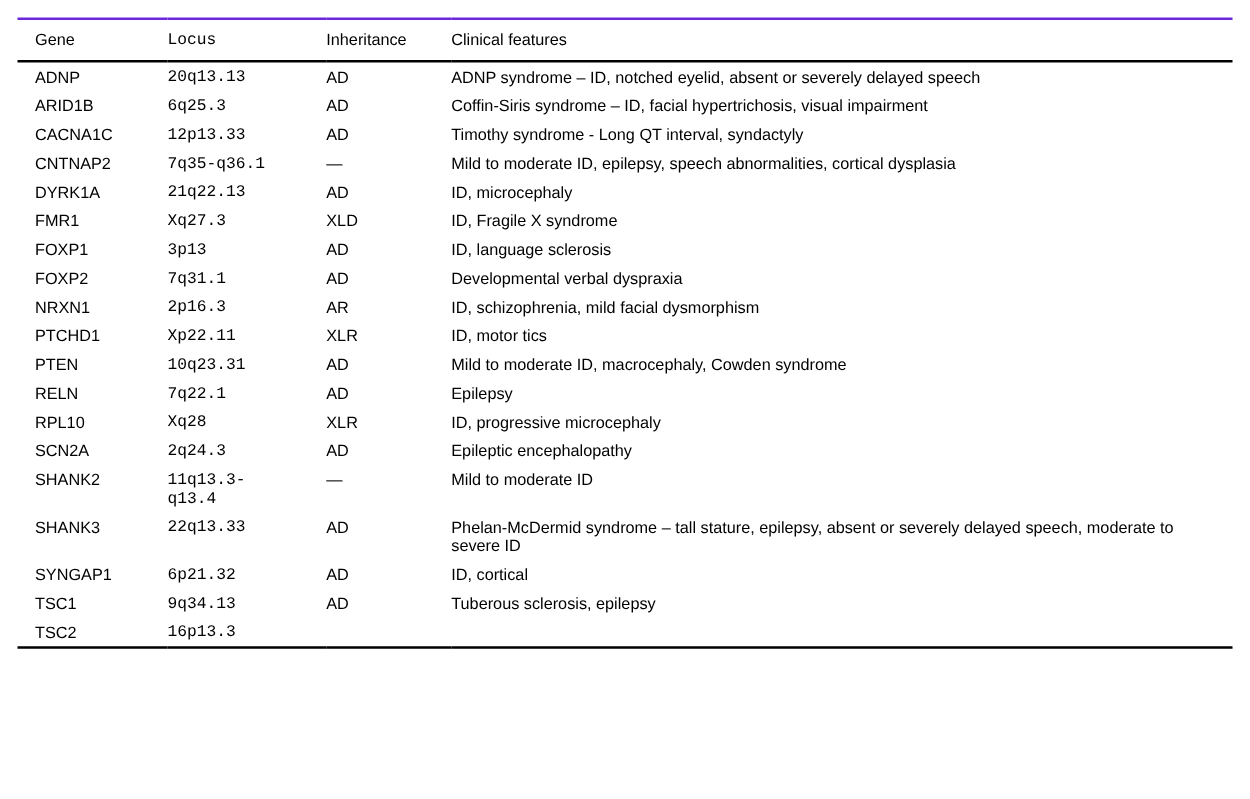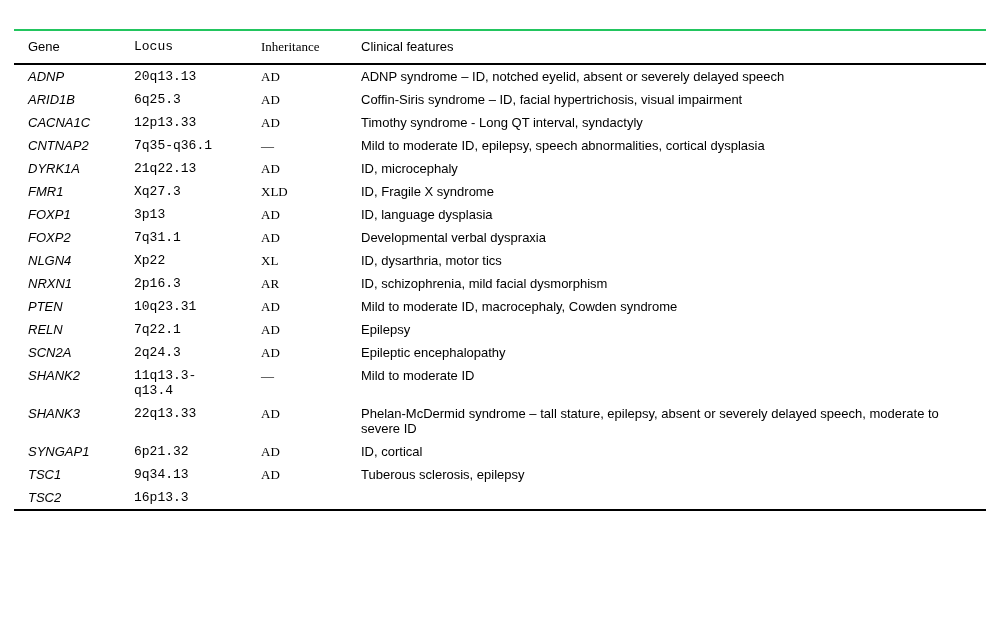--- a/index.html
+++ b/index.html
@@ -13,44 +13,44 @@
   .page {
     width: 1000px;
     height: 639px;
     background: #ffffff;
     overflow: hidden;
   }
   table.gene-table {
     border-collapse: collapse;
     table-layout: fixed;
     width: 972px;
-    margin: 29px 0 0 14px;
-    border-top: 2px solid #22c55e;
+    margin: 14px 0 0 14px;
+    border-top: 2px solid #6d28d9;
     border-bottom: 2px solid #000;
   }
   thead tr {
     border-bottom: 2px solid #000;
   }
   th, td {
     text-align: left;
     vertical-align: top;
     font-size: 13px;
     line-height: 15px;
     font-weight: normal;
     padding: 4px 10px 4px 0;
   }
   th {
     padding-top: 8px;
     padding-bottom: 9px;
   }
   .col-gene        { width: 120px; padding-left: 14px; }
   .col-locus       { width: 127px; font-family: Liberation Mono, monospace; }
-  .col-inheritance { width: 100px; font-family: Liberation Serif, serif; }
+  .col-inheritance { width: 100px; }
   .col-clinical    { width: auto; }
-  td.col-gene  { font-style: italic; }
+  td.col-gene  { }
   td.col-locus { white-space: pre-line; }
 </style>
 </head>
 <body>
 
 <div class="page">
   <table class="gene-table">
     <thead>
       <tr>
           <th class="col-gene">Gene</th>
@@ -93,51 +93,57 @@
         <tr>
           <td class="col-gene">FMR1</td>
           <td class="col-locus">Xq27.3</td>
           <td class="col-inheritance">XLD</td>
           <td class="col-clinical">ID, Fragile X syndrome</td>
         </tr>
         <tr>
           <td class="col-gene">FOXP1</td>
           <td class="col-locus">3p13</td>
           <td class="col-inheritance">AD</td>
-          <td class="col-clinical">ID, language dysplasia</td>
+          <td class="col-clinical">ID, language sclerosis</td>
         </tr>
         <tr>
           <td class="col-gene">FOXP2</td>
           <td class="col-locus">7q31.1</td>
           <td class="col-inheritance">AD</td>
           <td class="col-clinical">Developmental verbal dyspraxia</td>
         </tr>
         <tr>
-          <td class="col-gene">NLGN4</td>
-          <td class="col-locus">Xp22</td>
-          <td class="col-inheritance">XL</td>
-          <td class="col-clinical">ID, dysarthria, motor tics</td>
-        </tr>
-        <tr>
           <td class="col-gene">NRXN1</td>
           <td class="col-locus">2p16.3</td>
           <td class="col-inheritance">AR</td>
           <td class="col-clinical">ID, schizophrenia, mild facial dysmorphism</td>
+        </tr>
+        <tr>
+          <td class="col-gene">PTCHD1</td>
+          <td class="col-locus">Xp22.11</td>
+          <td class="col-inheritance">XLR</td>
+          <td class="col-clinical">ID, motor tics</td>
         </tr>
         <tr>
           <td class="col-gene">PTEN</td>
           <td class="col-locus">10q23.31</td>
           <td class="col-inheritance">AD</td>
           <td class="col-clinical">Mild to moderate ID, macrocephaly, Cowden syndrome</td>
         </tr>
         <tr>
           <td class="col-gene">RELN</td>
           <td class="col-locus">7q22.1</td>
           <td class="col-inheritance">AD</td>
           <td class="col-clinical">Epilepsy</td>
+        </tr>
+        <tr>
+          <td class="col-gene">RPL10</td>
+          <td class="col-locus">Xq28</td>
+          <td class="col-inheritance">XLR</td>
+          <td class="col-clinical">ID, progressive microcephaly</td>
         </tr>
         <tr>
           <td class="col-gene">SCN2A</td>
           <td class="col-locus">2q24.3</td>
           <td class="col-inheritance">AD</td>
           <td class="col-clinical">Epileptic encephalopathy</td>
         </tr>
         <tr>
           <td class="col-gene">SHANK2</td>
           <td class="col-locus">11q13.3-

